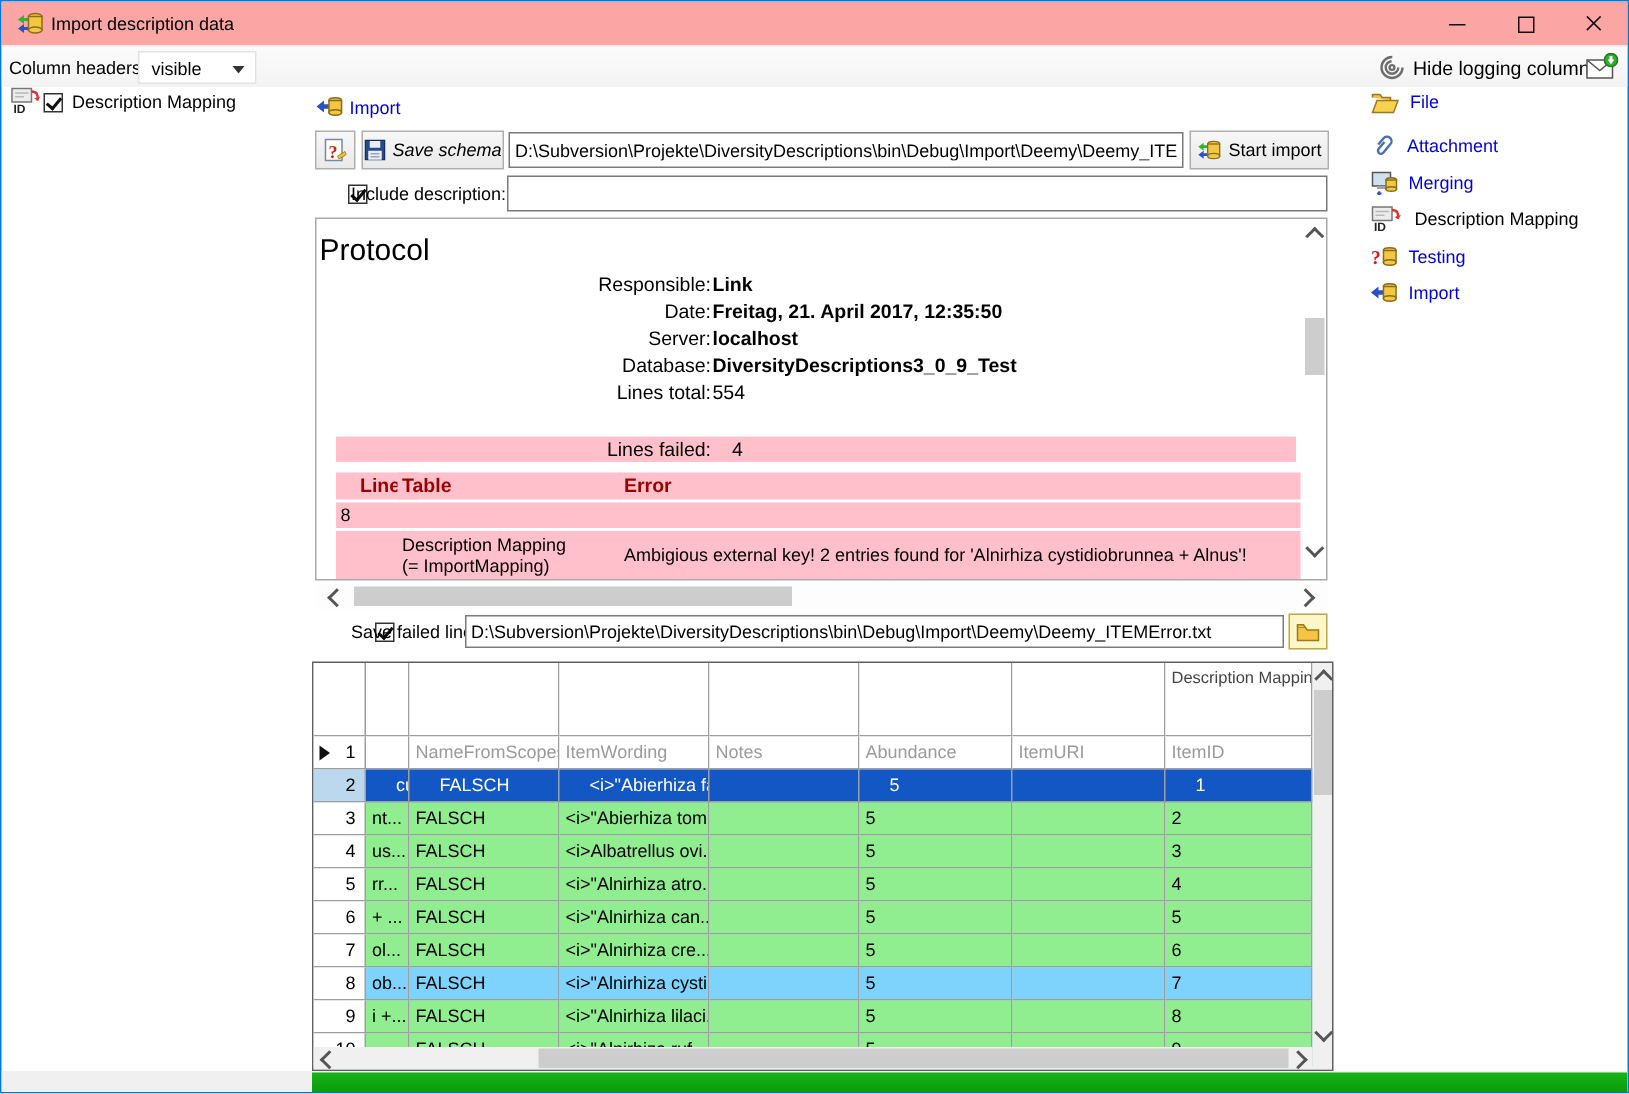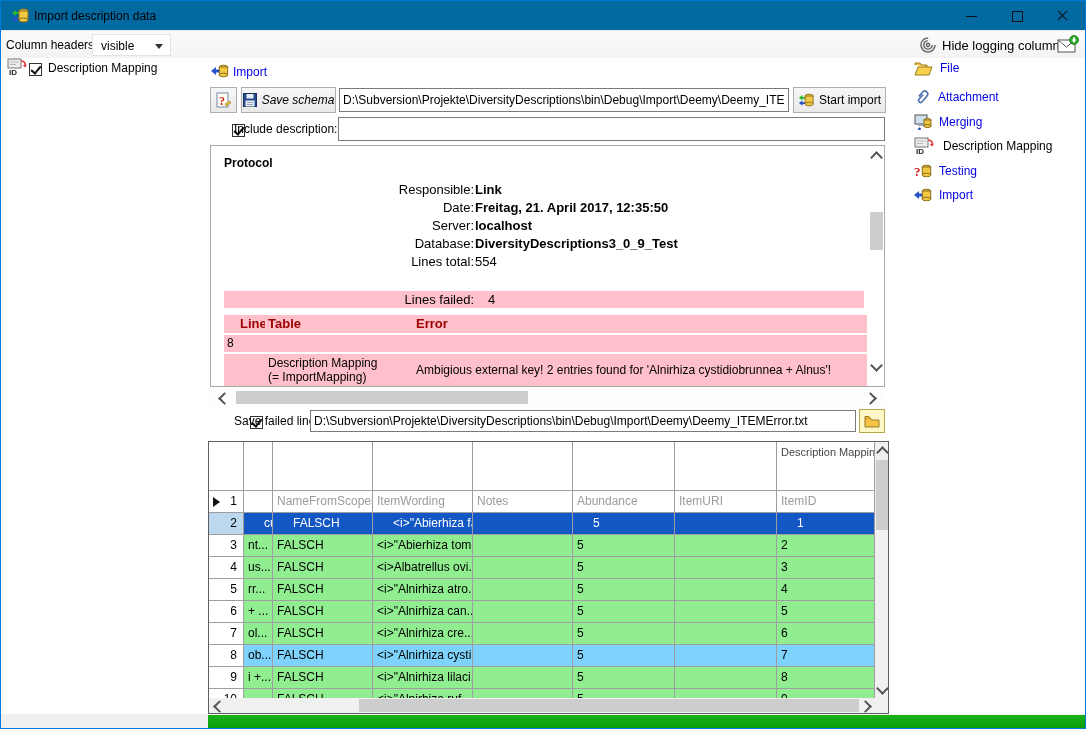--- a/index.html
+++ b/index.html
@@ -2,21 +2,21 @@
 <html><head>
 <meta charset="utf-8">
 <style>
   html,body{margin:0;padding:0;}
   body{font-family:"Liberation Sans", sans-serif; background:#dcdcdc;}
   .window{position:relative;width:1086px;height:729px;background:#ffffff;border:1px solid #0078d7;box-sizing:border-box;overflow:hidden;}
   .abs{position:absolute;box-sizing:border-box;}
   .txt{font-size:12px;color:#000;white-space:nowrap;}
   .link{color:#0000e6;}
   
-  .titlebar{left:0;top:0;width:1084px;height:30px;background:#0369a1;border-bottom:1px solid #ececec;}
+  .titlebar{left:0;top:0;width:1084px;height:30px;background:#fca5a5;border-bottom:1px solid #ececec;}
   .winbtn{top:0;width:46px;height:29px;cursor:default;}
   .winbtn .bar{position:absolute;left:18px;top:15px;width:11px;height:1px;background:#111;}
   .winbtn .box{position:absolute;left:18px;top:10px;width:9px;height:9px;border:1px solid #111;}
   .winbtn .x1,.winbtn .x2{position:absolute;left:17px;top:14px;width:13px;height:1px;background:#111;}
   .winbtn .x1{transform:rotate(45deg);} .winbtn .x2{transform:rotate(-45deg);}
   
   .topstrip{left:0;top:30px;width:1084px;height:27px;background:linear-gradient(#fbfbfb,#f3f3f3);}
   .combo{left:91px;top:3px;width:79px;height:22px;background:#fff;border:1px solid #e3e3e3;}
   .combo .arr{position:absolute;right:7px;top:9px;width:0;height:0;border-left:4px solid transparent;border-right:4px solid transparent;border-top:5px solid #333;}
   
@@ -180,21 +180,21 @@
     <span>Start import</span>
   </div>
 
   
   <span class="abs cb" style="left:214px;top:120px;"><span class="tick"></span></span>
   <span class="abs txt" style="left:233px;top:121px;">Include description:</span>
   <input class="abs input" style="left: 337px; top: 116px; width: 547px; height: 24px;" value="">
 
   
   <div class="abs proto">
-    <div class="abs" style="left:13px;top:10px;font-size:12px;font-weight:bold;">Protocol</div>
+    <div class="abs" style="left:2px;top:10px;font-size:20px;font-weight:normal;">Protocol</div>
 
     <span class="kvlabel" style="top:36px;">Responsible:</span>
     <span class="kvvalue bold" style="top:36px;">Link</span>
     <span class="kvlabel" style="top:54px;">Date:</span>
     <span class="kvvalue bold" style="top:54px;">Freitag, 21. April 2017, 12:35:50</span>
     <span class="kvlabel" style="top:72px;">Server:</span>
     <span class="kvvalue bold" style="top:72px;">localhost</span>
     <span class="kvlabel" style="top:90px;">Database:</span>
     <span class="kvvalue bold" style="top:90px;">DiversityDescriptions3_0_9_Test</span>
     <span class="kvlabel" style="top:108px;">Lines total:</span>

